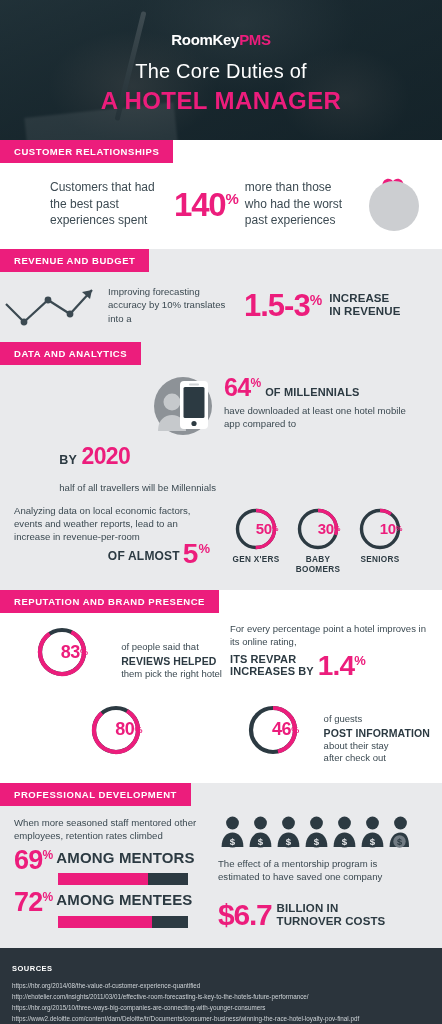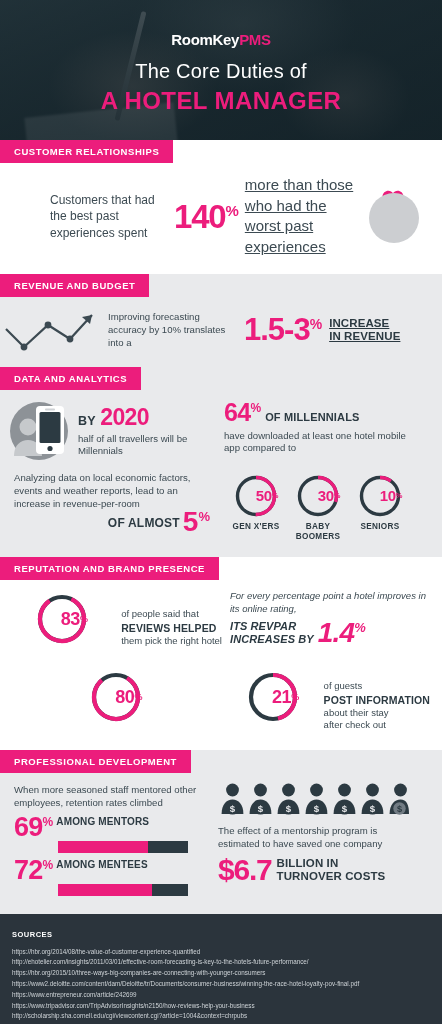--- a/index.html
+++ b/index.html
@@ -96,53 +96,53 @@
     display: flex; align-items: center;
     padding: 12px 10px 16px 14px;
     gap: 6px;
   }
   .cr-l { font-size: 12px; line-height: 1.38; color: #3c4a52; width: 118px; margin-left: 36px; }
   .cr-big {
     color: #ec1d7c; font-weight: bold; font-size: 33px;
     line-height: 1; letter-spacing: -1.2px; white-space: nowrap;
   }
   .cr-big .pct { font-size: 15px; vertical-align: super; letter-spacing: 0; }
-  .cr-r { font-size: 15px; line-height: 1.38; color: #3c4a52; width: 112px; text-decoration: underline; }
+  .cr-r { font-size: 12px; line-height: 1.38; color: #3c4a52; width: 112px; }
   .heart-money { position: relative; width: 62px; height: 58px; flex: none; }
   .hm-circle {
     position: absolute; left: 6px; top: 6px;
     width: 50px; height: 50px; border-radius: 50%;
     background: #ccced1;
   }
 
   
   .rb-row { display: flex; align-items: center; padding: 10px 8px 14px 4px; gap: 8px; }
   .rb-txt { font-size: 9.6px; line-height: 1.38; color: #3c4a52; width: 128px; }
   .rb-big {
     color: #ec1d7c; font-weight: bold; font-size: 31px; line-height: 1;
     letter-spacing: -1px; white-space: nowrap;
   }
   .rb-big .pct { font-size: 14px; }
   .rb-sub {
     color: #2c3a42; font-weight: bold; font-size: 11.5px;
-    line-height: 1.12; letter-spacing: 0.1px; white-space: nowrap; text-decoration: underline;
+    line-height: 1.12; letter-spacing: 0.1px; white-space: nowrap;
   }
 
   
   .da-top { display: flex; padding: 10px 8px 4px 10px; gap: 8px; }
-  .da-left { display: flex; align-items: center; gap: 6px; width: 206px; }
+  .da-left { display: flex; align-items: flex-end; gap: 6px; width: 206px; flex-direction: column; }
   .phone-icon { position: relative; width: 62px; height: 62px; flex: none; }
   .pi-circle {
     position: absolute; left: 0; top: 2px; width: 58px; height: 58px;
     border-radius: 50%; background: #8d9297;
   }
   .da-l-txt { padding-top: 2px; }
   .da-by { color: #2c3a42; font-weight: bold; font-size: 12.5px; letter-spacing: 0.2px; }
   .da-yr { color: #ec1d7c; font-weight: bold; font-size: 23px; letter-spacing: -0.6px; line-height: 1; }
-  .da-l-sub { font-size: 9.6px; line-height: 1.32; color: #3c4a52; margin-top: 4px; }
+  .da-l-sub { font-size: 9.6px; line-height: 1.32; color: #3c4a52; margin-top: 14px; }
   .da-right { width: 196px; }
   .da-64 { color: #ec1d7c; font-weight: bold; font-size: 25px; line-height: 1; letter-spacing: -0.6px; }
   .da-64 .pct { font-size: 12px; }
   .da-64-lbl { color: #2c3a42; font-weight: bold; font-size: 11px; letter-spacing: 0.15px; }
   .da-r-sub { font-size: 9.6px; line-height: 1.32; color: #3c4a52; margin-top: 5px; }
 
   .da-bot { display: flex; padding: 6px 8px 16px 14px; gap: 20px; }
   .da-b-left { width: 196px; position: relative; }
   .da-b-txt { font-size: 9.6px; line-height: 1.35; color: #3c4a52; }
   .da-almost-row {
@@ -171,46 +171,46 @@
   .donut.lg .donut-val { font-size: 18px; }
   .donut-val .pct { font-size: 7.5px; vertical-align: super; }
   .donut.lg .donut-val .pct { font-size: 9px; }
 
   
   .rep-row { display: flex; padding: 10px 8px 6px 10px; gap: 8px; }
   .rep-cell { display: flex; gap: 8px; }
   .rep-cell.a { width: 212px; align-items: center; }
   .rep-txt { font-size: 9.5px; line-height: 1.34; color: #3c4a52; margin-top: 18px; }
   .rep-txt .bold-dark { font-size: 10.5px; letter-spacing: 0.1px; }
-  .rep-right { width: 200px; font-style: italic; }
+  .rep-right { width: 200px; }
   .rep-r-top { font-size: 9.5px; line-height: 1.36; color: #3c4a52; }
   .rep-r-bot { display: flex; align-items: flex-end; gap: 4px; margin-top: 4px; }
   .rep-r-lbl { color: #2c3a42; font-weight: bold; font-size: 11px; line-height: 1.12; letter-spacing: 0.1px; }
   .rep-14 { color: #ec1d7c; font-weight: bold; font-size: 28px; line-height: 0.86; letter-spacing: -0.8px; }
   .rep-14 .pct { font-size: 13px; }
   .rep-row2 { display: flex; padding: 8px 8px 18px 10px; gap: 8px; }
 
   
   .pd-row { display: flex; padding: 10px 8px 18px 14px; gap: 8px; }
   .pd-left { width: 196px; }
   .pd-txt { font-size: 9.6px; line-height: 1.38; color: #3c4a52; }
   .pd-stat { margin-top: 6px; }
   .pd-stat-top { display: flex; align-items: flex-start; gap: 4px; }
   .pd-num { color: #ec1d7c; font-weight: bold; font-size: 27px; line-height: 0.85; letter-spacing: -0.8px; }
   .pd-num .pct { font-size: 12px; }
-  .pd-lbl { color: #2c3a42; font-weight: bold; font-size: 10px; letter-spacing: 0.15px; padding-bottom: 2px; }
+  .pd-lbl { color: #2c3a42; font-weight: bold; font-size: 15px; letter-spacing: 0.15px; padding-bottom: 2px; }
   .pd-bar {
     height: 12px; background: #2c3a42; margin-left: 44px; margin-top: 2px;
     width: 130px; position: relative; overflow: hidden;
   }
   .pd-bar i { position: absolute; left: 0; top: 0; bottom: 0; background: #ec1d7c; display: block; }
   .pd-right { width: 200px; }
   .people { display: flex; gap: 3px; margin-bottom: 9px; margin-left: 2px; }
   .pd-r-txt { font-size: 9.6px; line-height: 1.36; color: #3c4a52; }
-  .pd-money-row { display: flex; align-items: center; gap: 5px; margin-top: 5px; }
+  .pd-money-row { display: flex; align-items: center; gap: 5px; margin-top: 17px; }
   .pd-money { color: #ec1d7c; font-weight: bold; font-size: 30px; line-height: 1; letter-spacing: -1.2px; }
   .pd-money-lbl { color: #2c3a42; font-weight: bold; font-size: 11.5px; line-height: 1.12; letter-spacing: 0.1px; }
 
   
   .sources { background: #2b343c; padding: 16px 12px 20px 12px; }
   .src-title {
     color: #ffffff; font-weight: bold; font-size: 7.5px;
     letter-spacing: 0.5px; margin-bottom: 8px;
   }
   .src-line {
@@ -424,21 +424,21 @@
             </div>
         </div>
       </div>
       <div class="rep-cell" style="width:200px;align-items:center">
         <div class="donut lg">
           <svg width="52" height="52" viewBox="0 0 52 52">
             <circle cx="26" cy="26" r="22" fill="none" stroke="#2c3a42" stroke-width="4.2"></circle>
             <circle cx="26" cy="26" r="22" fill="none" stroke="#ec1d7c" stroke-width="4.2" stroke-dasharray="63.6 74.65" stroke-linecap="butt" transform="rotate(-90 26 26)"></circle>
           </svg>
           <div class="donut-val">
-              <span>21</span>
+              <span>46</span>
               <span class="pct">%</span>
             </div>
         </div>
         <div class="rep-txt">
           <div>of guests</div>
           <div class="bold-dark">POST INFORMATION</div>
           <div>about their stay</div>
           <div>after check out</div>
         </div>
       </div>

